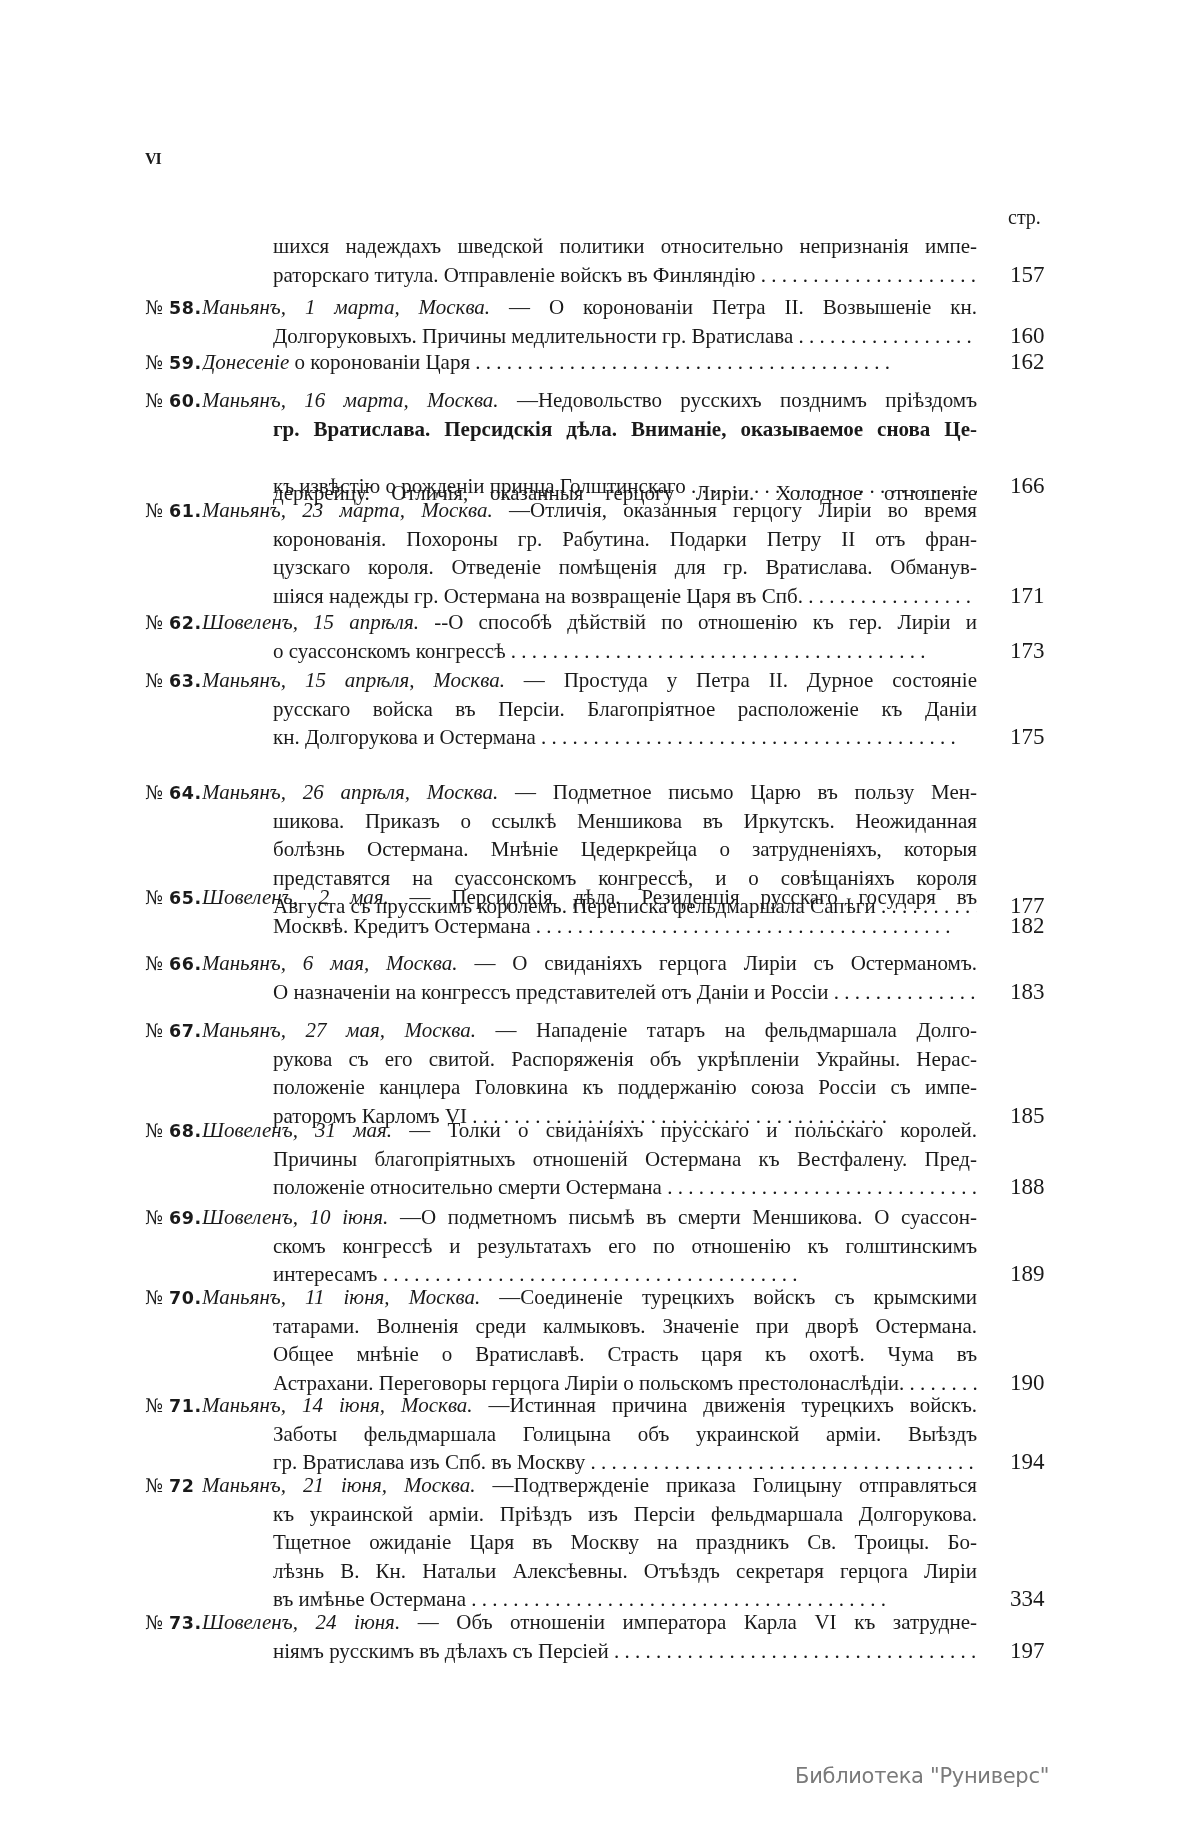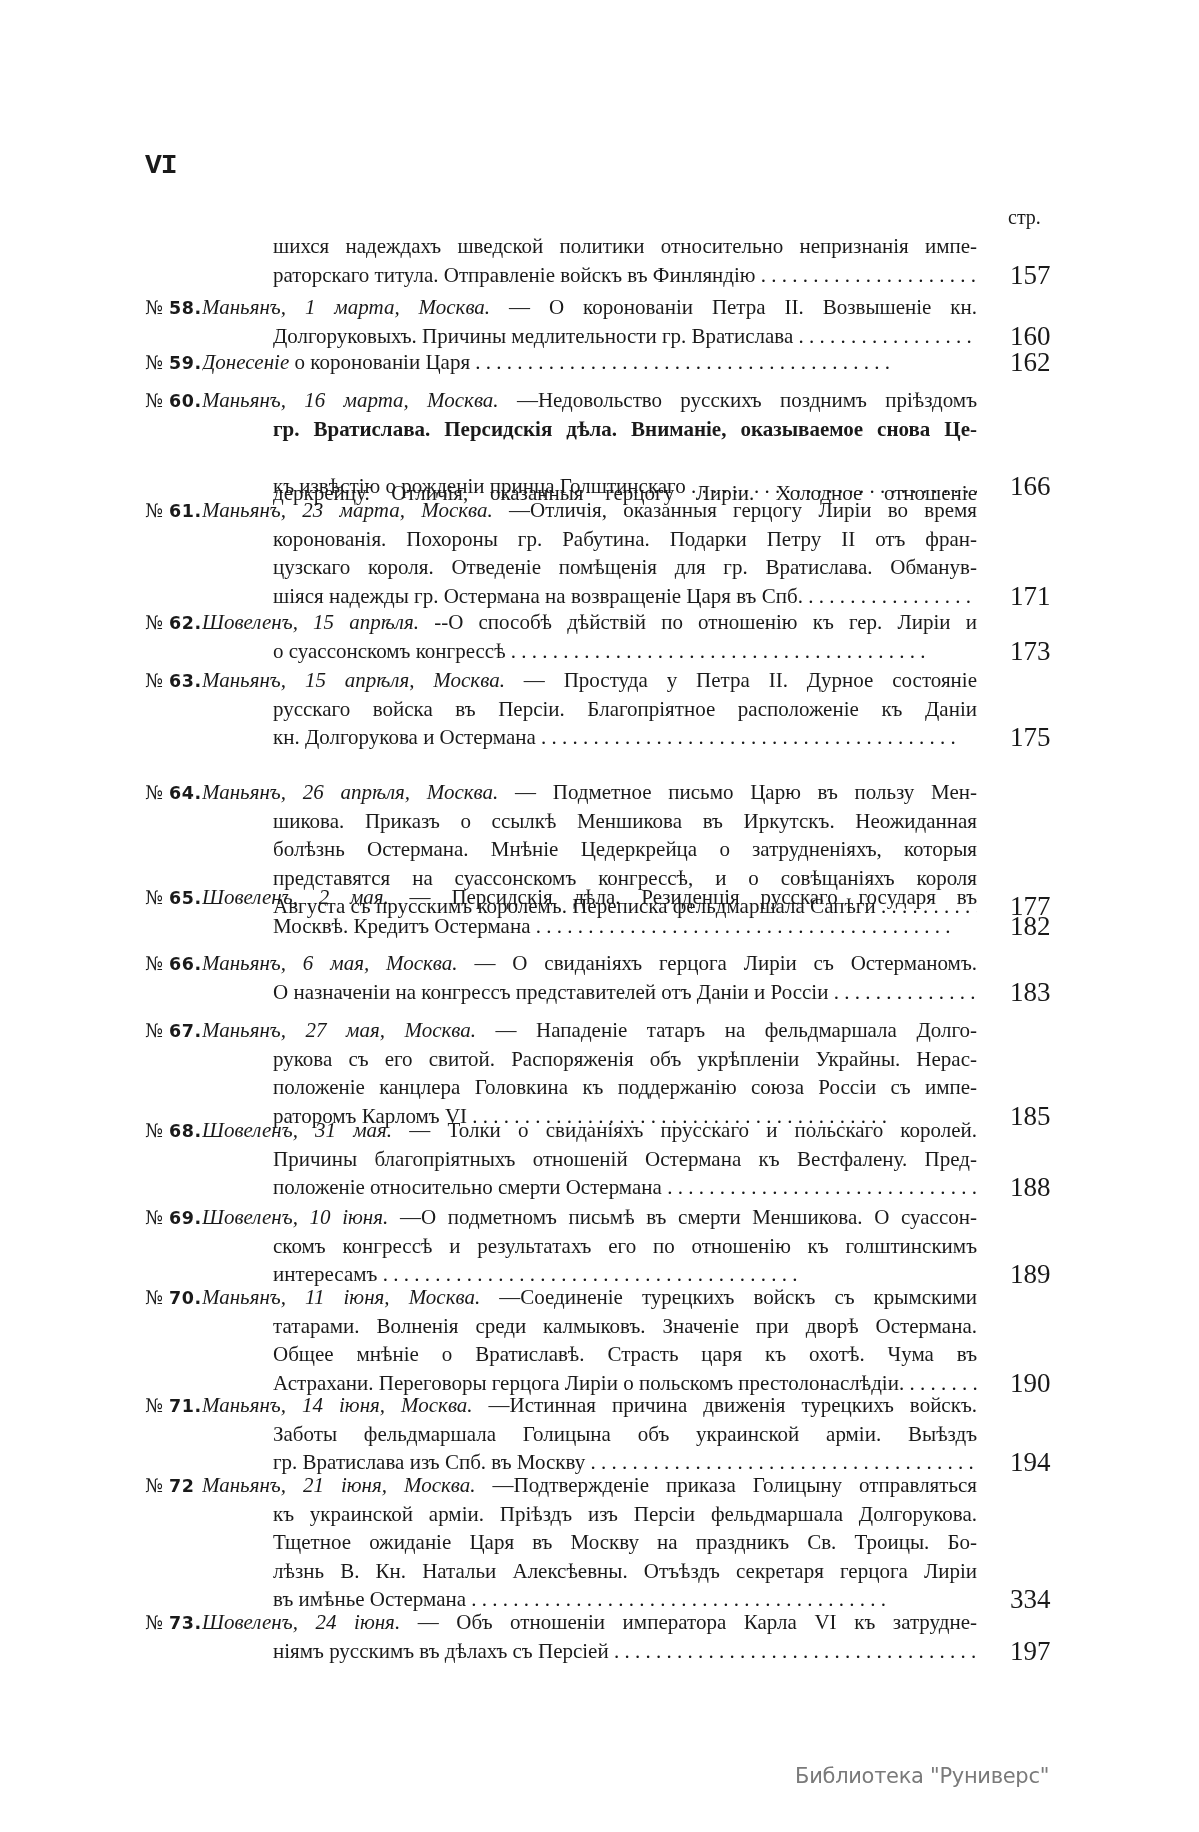--- a/index.html
+++ b/index.html
@@ -1,30 +1,30 @@
 <!DOCTYPE html>
 <html><head>
 <meta charset="utf-8">
 <style>
   html, body { margin: 0; padding: 0; background: #ffffff; }
   body { width: 1199px; height: 1832px; position: relative; overflow: hidden;
          font-family: "Liberation Serif", "DejaVu Serif", serif; color: #1a1a1a; }
-  .page-roman { position: absolute; left: 145px; top: 150px; font-size: 28px; font-weight: bold;
-                font-family: Liberation Mono, monospace; letter-spacing: -1px; }
+  .page-roman { position: absolute; left: 145px; top: 150px; font-size: 16px; font-weight: bold;
+                font-family: Liberation Serif, serif; letter-spacing: -1px; }
   .col-header { position: absolute; left: 1008px; top: 206px; font-size: 20px; }
   .entry { position: absolute; left: 145px; width: 905px; }
   .line { position: relative; height: 28.6px; line-height: 28.6px; font-size: 21px; white-space: nowrap; }
   .num { position: absolute; left: 0; top: 0; font-family: "DejaVu Sans", sans-serif; font-weight: bold; font-size: 17.5px; letter-spacing: 0.5px; }
   .num .sign { font-family: "DejaVu Serif", serif; font-weight: normal; font-size: 19px; letter-spacing: 0; }
   .txt { position: absolute; top: 0; left: 128px; width: 704px; overflow: hidden; text-align: justify; text-align-last: justify; }
   .txt.first { left: 42px; width: 790px; }
   .txt.last { text-align-last: left; }
   .auth { font-style: italic; }
   .dots { letter-spacing: 0; color: #1a1a1a; }
-  .pg { position: absolute; left: 865px; top: 0; font-size: 27px; }
+  .pg { position: absolute; left: 865px; top: 0; font-size: 23px; }
   .watermark { position: absolute; right: 150px; top: 1764px; font-family: "DejaVu Sans", sans-serif;
                font-size: 21px; color: #7a7a7a; letter-spacing: -0.3px; }
 </style>
 </head>
 <body>
 
 <div class="page-roman">VI</div>
 <div class="col-header">стр.</div>
 
 <div id="toc">

